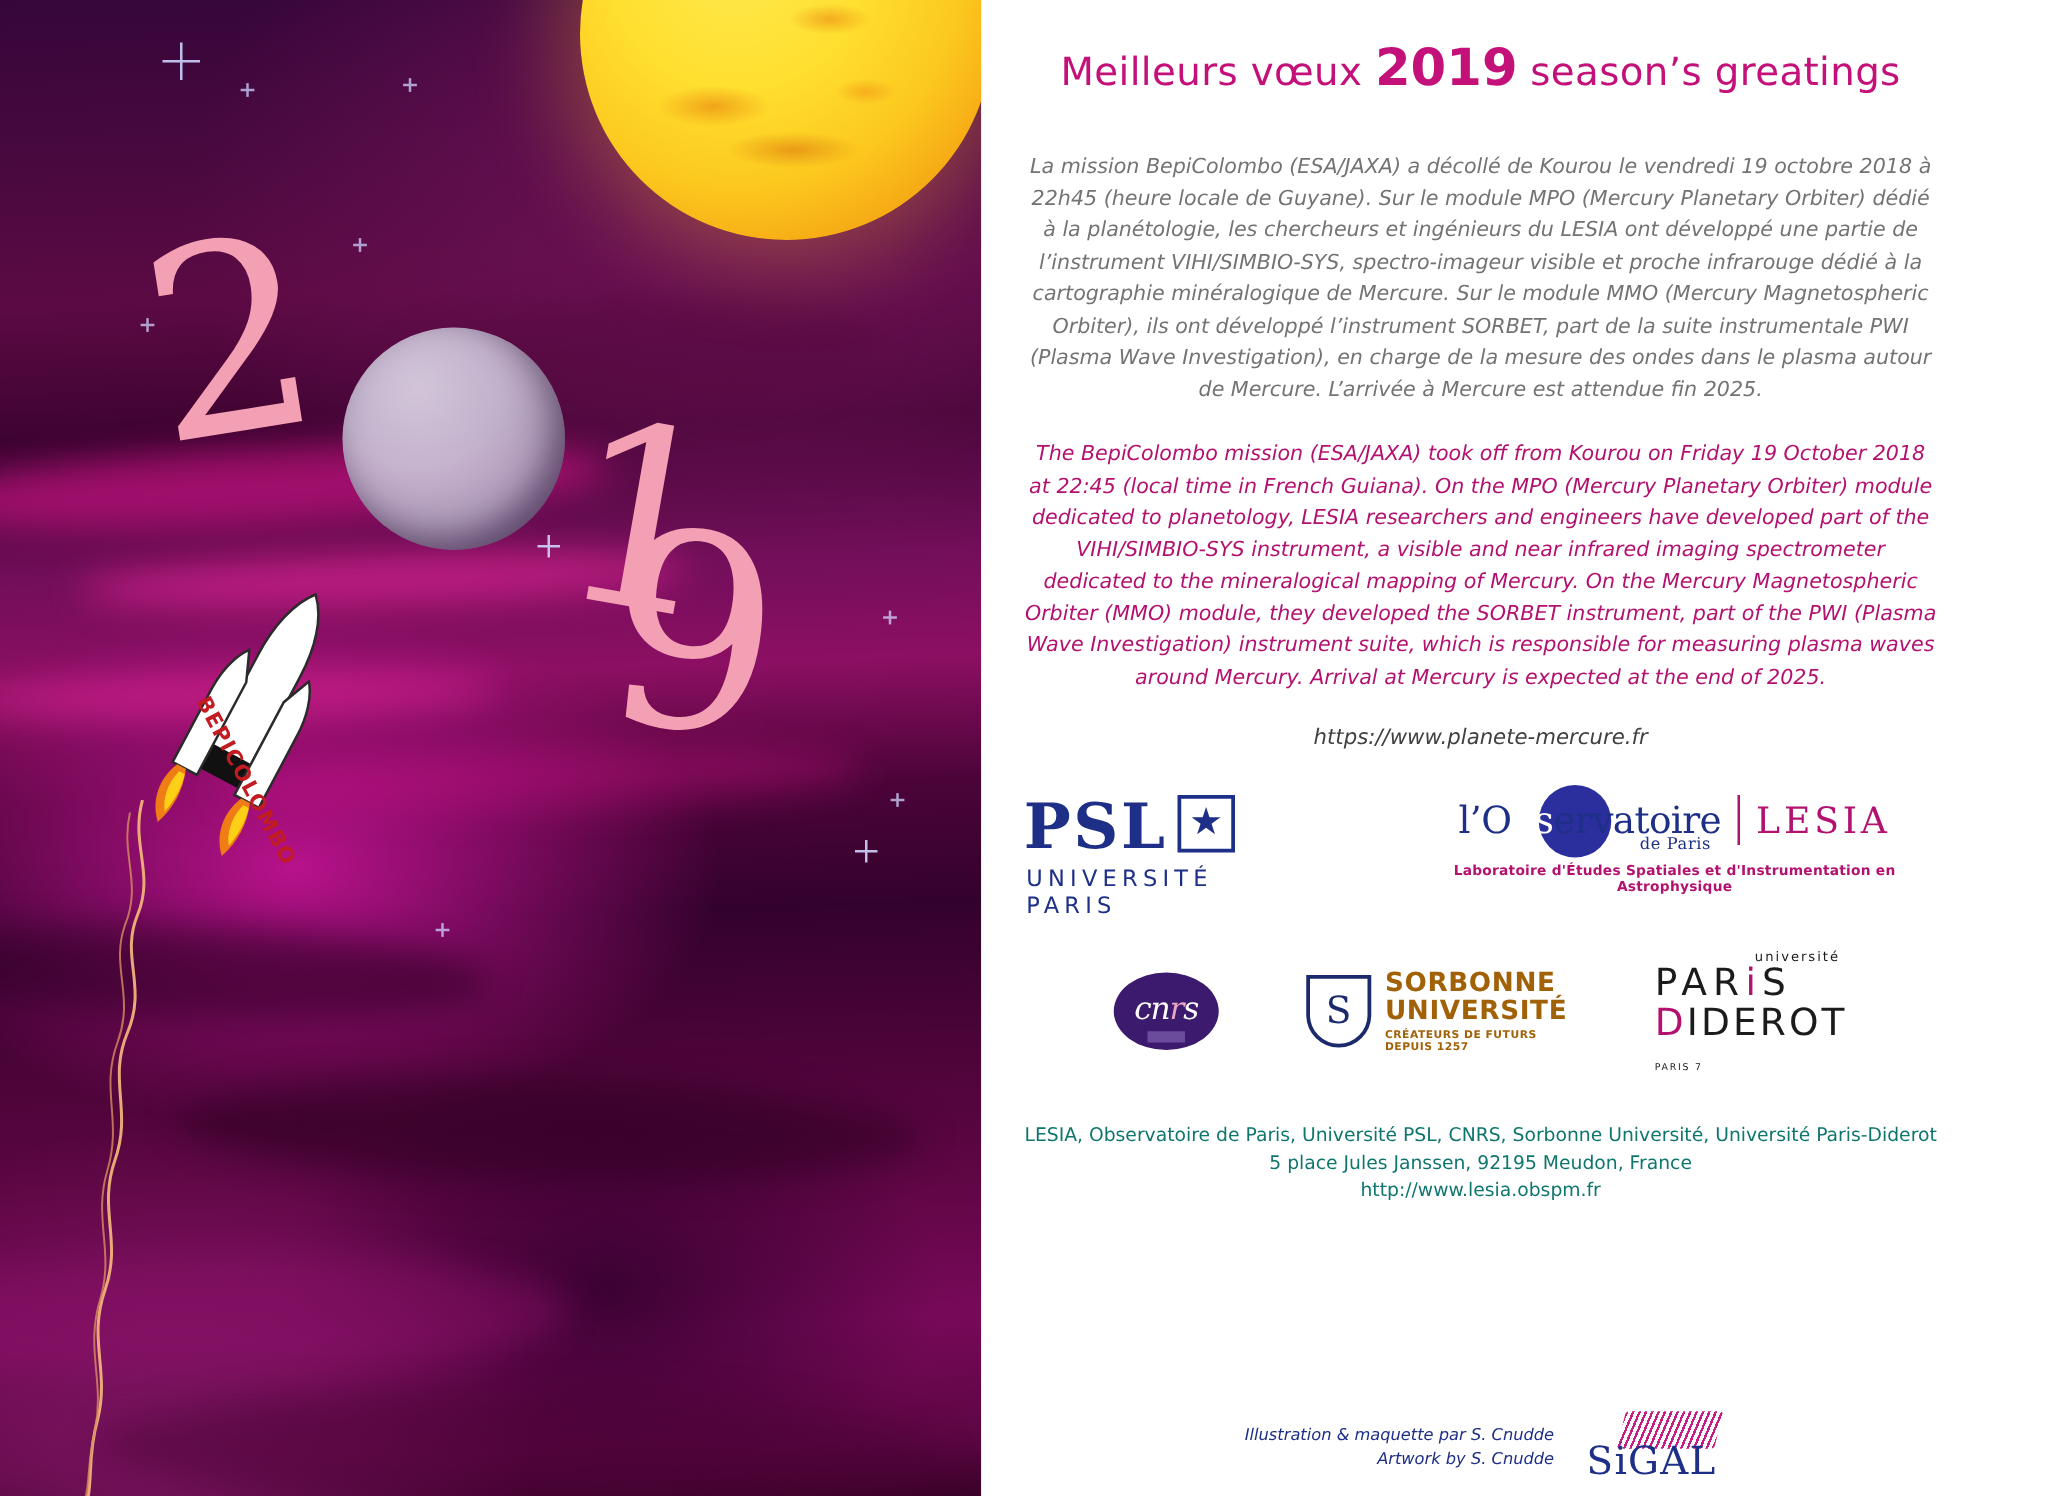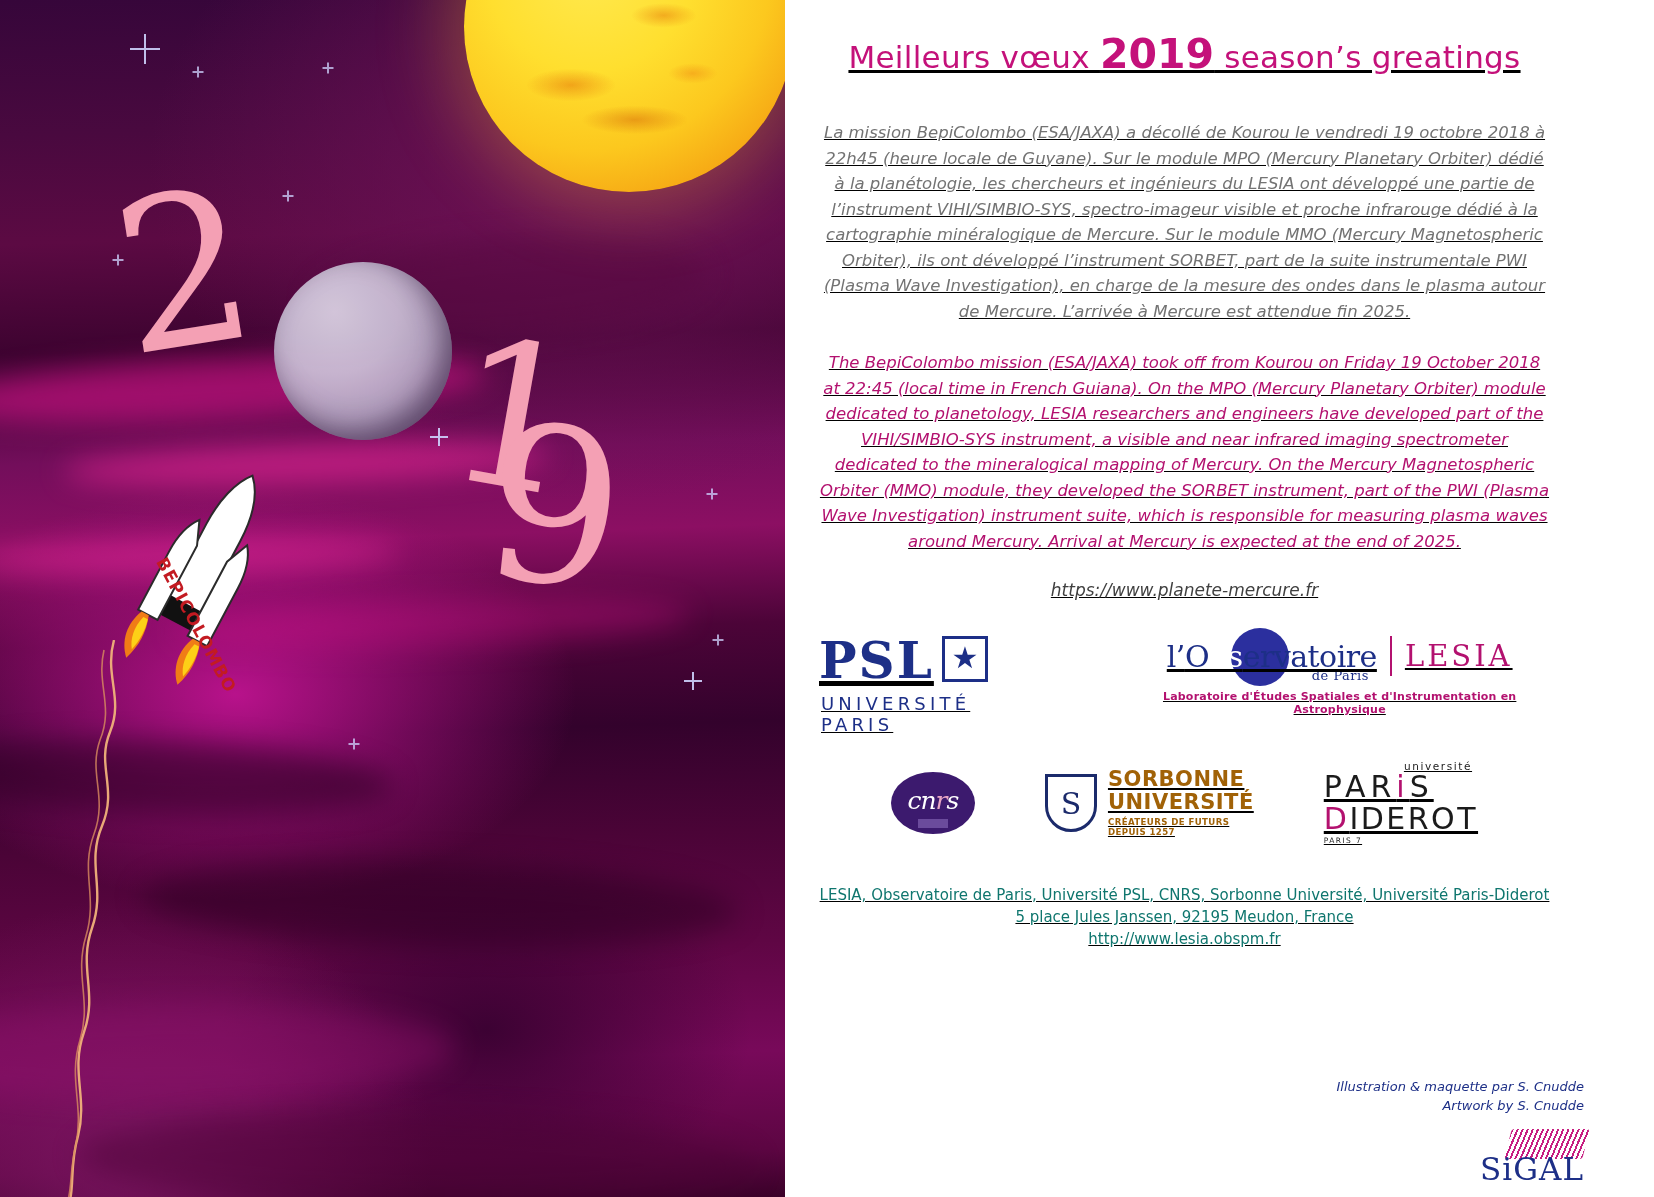--- a/index.html
+++ b/index.html
@@ -152,21 +152,20 @@
     left: 40px; top: 640px;
     width: 120px; height: 560px;
   }
 
   
   .content {
     position: relative;
     width: 799px; height: 1197px;
     background: #fff;
     padding: 16px 34px 0 34px;
-    text-decoration: underline;
   }
   .headline {
     text-align: center;
     color: #c4117a;
     font-family: "DejaVu Sans", sans-serif;
     font-size: 31px;
     letter-spacing: .3px;
     margin: 14px 0 0 0;
     white-space: nowrap;
   }
@@ -342,40 +341,39 @@
   .sorb-txt .l3 { font-size: 8.6px; font-weight: bold; letter-spacing: .4px; margin-top: 4px; }
   .sorb-txt .l4 { font-size: 8.6px; font-weight: bold; letter-spacing: .4px; }
 
   
   .diderot { color: #1b1b1b; text-align: left; line-height: 1; }
   .diderot .d-uni { font-size: 10.5px; letter-spacing: 1.6px; text-align: right; padding-right: 6px; }
   .diderot .d-paris { font-size: 30px; letter-spacing: 5px; }
   .diderot .d-paris i { color: #b3116f; font-style: normal; }
   .diderot .d-did { font-size: 30px; letter-spacing: 2.5px; margin-top: 2px; }
   .diderot .d-did i { color: #b3116f; font-style: normal; }
-  .diderot .d-p7 { font-size: 7.5px; letter-spacing: 1.4px; margin-top: 3px; }
+  .diderot .d-p7 { font-size: 7.5px; letter-spacing: 1.4px; margin-top: 16px; }
 
   
   .address {
     text-align: center;
     color: #0f766e;
     font-size: 15px;
     line-height: 22px;
     margin-top: 40px;
   }
 
   
   .credits {
     position: absolute;
     left: 0; right: 0; bottom: 10px;
     display: flex;
     justify-content: center;
     align-items: flex-end;
     gap: 26px;
-    flex-direction: column;
   }
   .credits-txt {
     text-align: right;
     color: #1d2f87;
     font-style: italic;
     font-size: 13px;
     line-height: 19px;
     padding-bottom: 10px;
   }
   .sigal {

